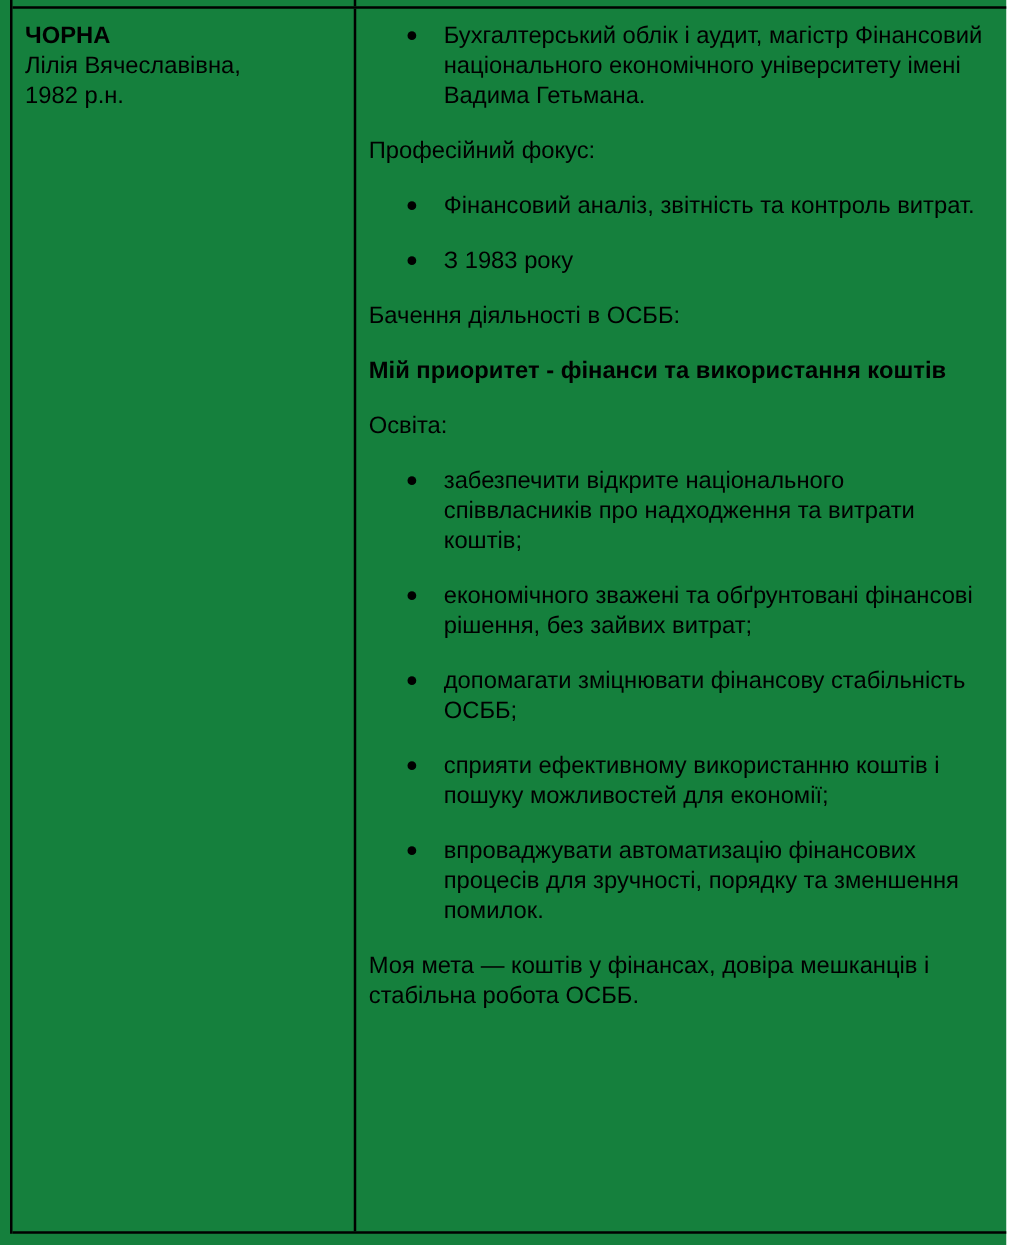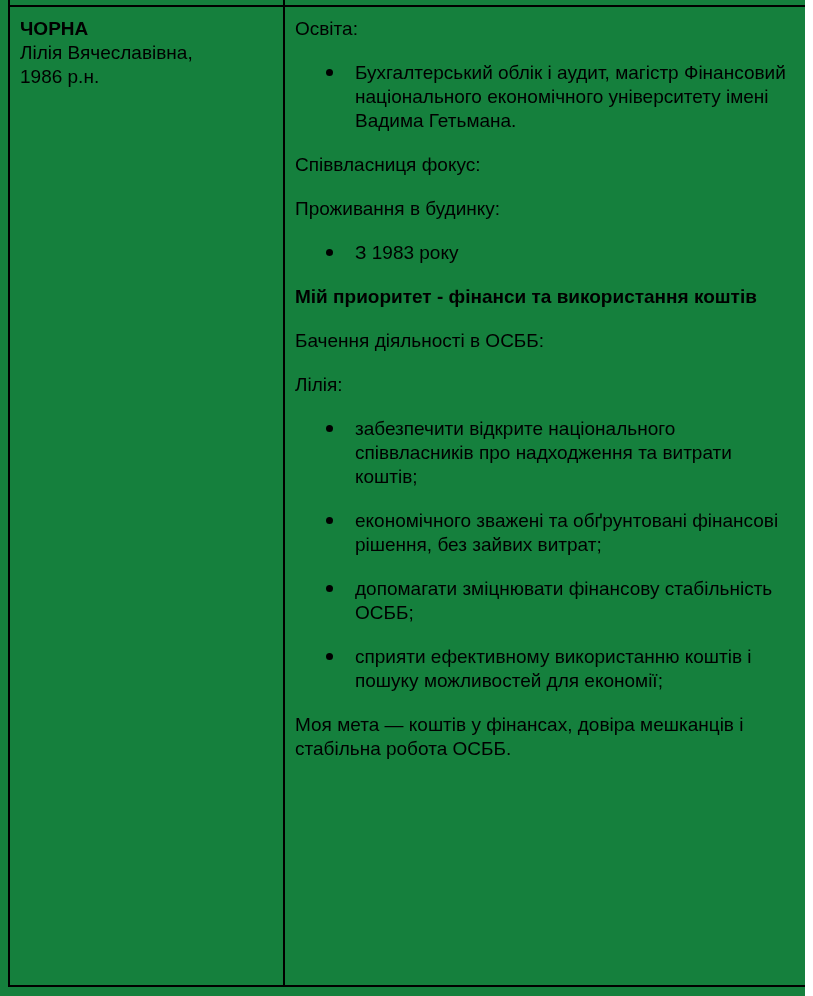--- a/index.html
+++ b/index.html
@@ -76,42 +76,44 @@
 <div class="page">
   <div class="profile-table">
     <div class="row row-prev">
       <div class="cell cell-left"></div>
       <div class="cell cell-right"></div>
     </div>
     <div class="row row-main">
       <div class="cell cell-left">
         <div class="txt bold left-name-block">ЧОРНА</div>
         <div class="txt left-name-block">Лілія Вячеславівна,
-1986 р.н.</div>
+1982 р.н.</div>
       </div>
       <div class="cell cell-right">
         <div>
-            <div class="txt block">Освіта:</div>
             <div class="txt block bullet-item">Бухгалтерський облік і аудит, магістр Фінансовий
 національного економічного університету імені
 Вадима Гетьмана.</div>
-            <div class="txt block">Співвласниця фокус:</div>
-            <div class="txt block">Проживання в будинку:</div>
+            <div class="txt block">Професійний фокус:</div>
+            <div class="txt block bullet-item">Фінансовий аналіз, звітність та контроль витрат.</div>
             <div class="txt block bullet-item">З 1983 року</div>
+            <div class="txt block">Бачення діяльності в ОСББ:</div>
             <div class="txt block bold">Мій приоритет - фінанси та використання коштів</div>
-            <div class="txt block">Бачення діяльності в ОСББ:</div>
-            <div class="txt block">Лілія:</div>
+            <div class="txt block">Освіта:</div>
             <div class="txt block bullet-item">забезпечити відкрите національного
 співвласників про надходження та витрати
 коштів;</div>
             <div class="txt block bullet-item">економічного зважені та обґрунтовані фінансові
 рішення, без зайвих витрат;</div>
             <div class="txt block bullet-item">допомагати зміцнювати фінансову стабільність
 ОСББ;</div>
             <div class="txt block bullet-item">сприяти ефективному використанню коштів і
 пошуку можливостей для економії;</div>
+            <div class="txt block bullet-item">впроваджувати автоматизацію фінансових
+процесів для зручності, порядку та зменшення
+помилок.</div>
             <div class="txt block">Моя мета — коштів у фінансах, довіра мешканців і
 стабільна робота ОСББ.</div>
           </div>
       </div>
     </div>
   </div>
 </div>
 
 </body></html>

